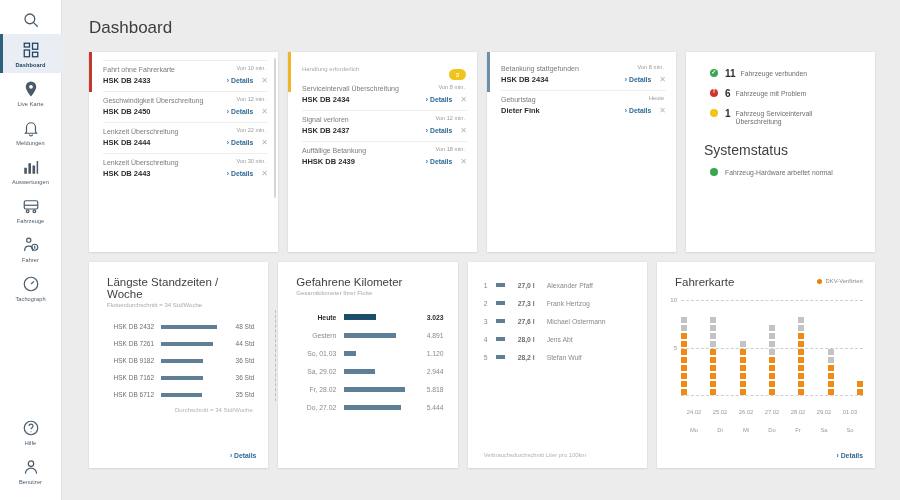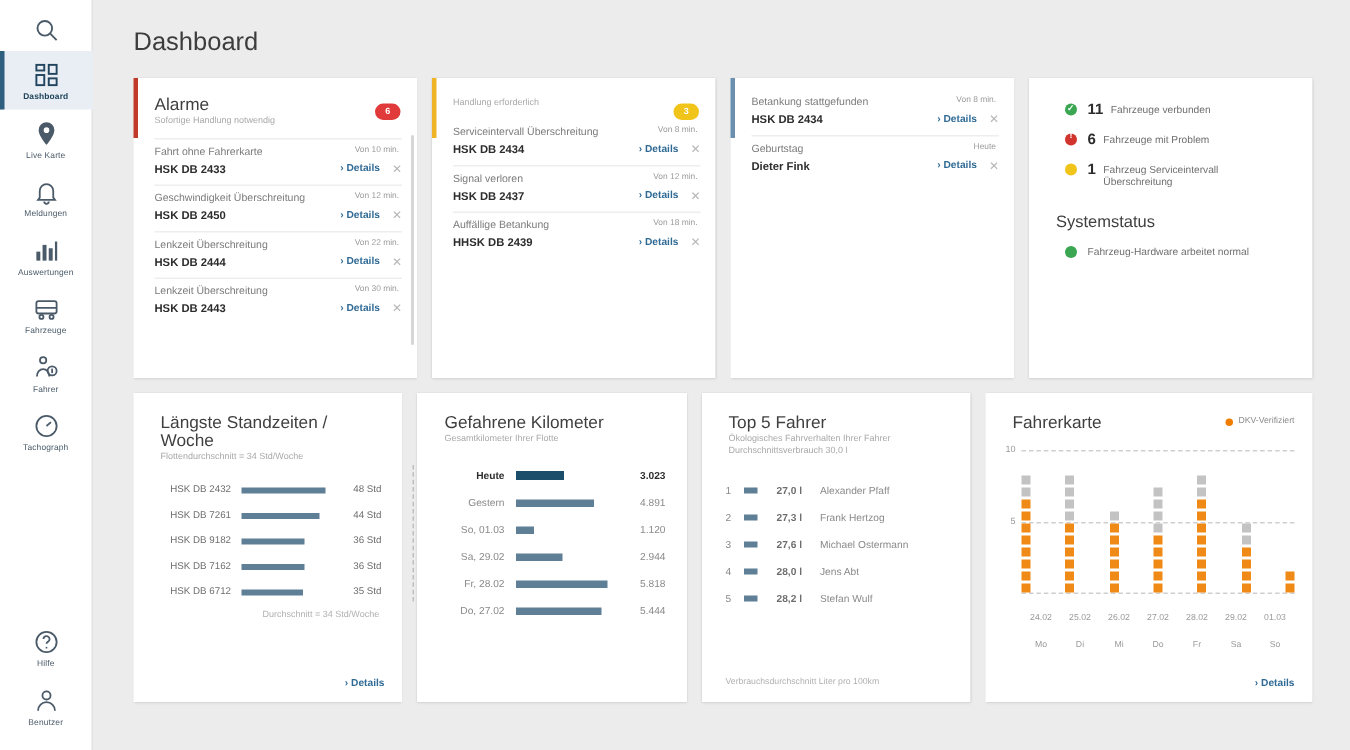--- a/index.html
+++ b/index.html
@@ -102,21 +102,21 @@
     line-height: 1;
   }
   .scrollbar {
     position: absolute; right: 2px; top: 6px;
     width: 2px; height: 140px; background: #d6d6d6; border-radius: 1px;
   }
 
   
   .status-card { padding: 16px 14px 0 18px; }
   .status-h { font-size: 11px; color: #3f3f3f; margin-bottom: 10px; }
-  .status-h2 { font-size: 11px; color: #3f3f3f; margin: 16px 0 9px 0; }
+  .status-h2 { font-size: 14px; color: #3f3f3f; margin: 16px 0 9px 0; }
   .status-row { display: flex; align-items: flex-start; margin-bottom: 9px; padding-left: 6px; }
   .dot { width: 8px; height: 8px; border-radius: 50%; flex-shrink: 0; margin-top: 1px; }
   .dot-check { position: relative; }
   .dot-check::after {
     content: "✓"; position: absolute; left: 1.3px; top: -1.2px;
     font-size: 6px; color: #fff; font-weight: bold;
   }
   .dot-bang { position: relative; }
   .dot-bang::after {
     content: "!"; position: absolute; left: 3px; top: -1.3px;
@@ -323,25 +323,20 @@
     </div>
   </div>
 
   <div class="main">
     <div class="page-title">Dashboard</div>
 
     <div class="grid">
 
       <div class="card card-top">
         <div class="accent" style="background:#c0392b"></div>
-        <div class="card-head">
-          <div class="card-title">Alarme</div>
-          <div class="card-sub">Sofortige Handlung notwendig</div>
-          <div class="badge" style="background:#e03a3a">6</div>
-        </div>
         <div class="list">
           <div class="scrollbar"></div>
           <div class="row">
             <div class="row-time">Von 10 min.</div>
             <div class="row-name">Fahrt ohne Fahrerkarte</div>
             <div class="row-foot">
               <span class="row-veh">HSK DB 2433</span>
               <span class="details-link">›&nbsp;<span>Details</span></span>
               <span class="close-x">✕</span>
             </div>
@@ -559,25 +554,20 @@
             <span class="km-label">Do, 27.02</span>
             <span class="km-bar-area">
                 <span class="km-bar" style="width:90%"></span>
               </span>
             <span class="km-val">5.444</span>
           </div>
         </div>
       </div>
 
       <div class="card card-bottom">
-        <div class="chart-head">
-          <div class="chart-title">Top 5 Fahrer</div>
-          <div class="chart-sub">Ökologisches Fahrverhalten Ihrer Fahrer</div>
-          <div class="chart-sub">Durchschnittsverbrauch 30,0 l</div>
-        </div>
         <div class="tf-list">
           <div class="tf-row">
             <span class="tf-rank">1</span>
             <span class="tf-bar-area">
                 <span class="tf-bar" style="width:9px"></span>
               </span>
             <span class="tf-val">27,0 l</span>
             <span class="tf-name">Alexander Pfaff</span>
           </div>
           <div class="tf-row">

